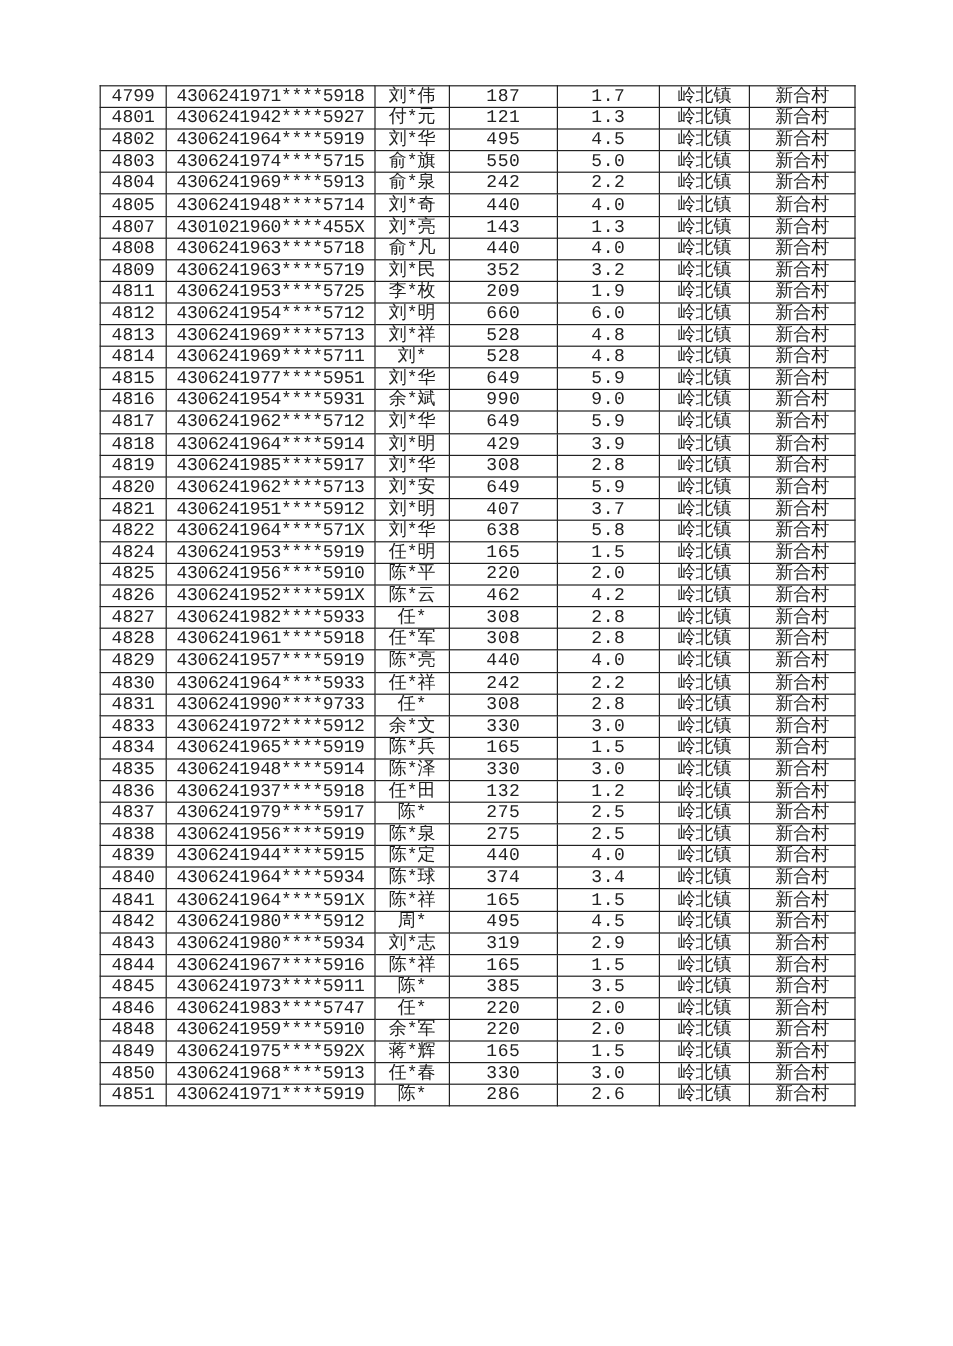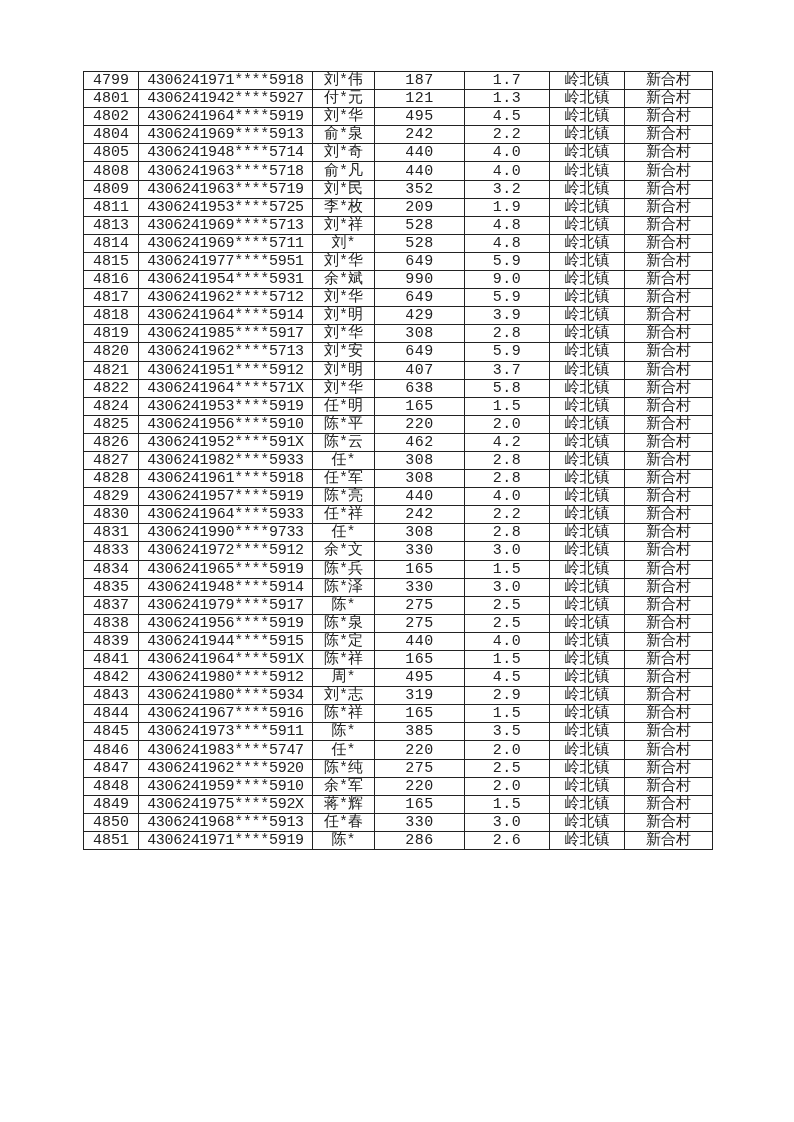--- a/index.html
+++ b/index.html
@@ -64,38 +64,56 @@
         <tr>
           <td class="seq">4802</td>
           <td class="id">4306241964****5919</td>
           <td class="name">刘*华</td>
           <td class="num">495</td>
           <td class="area">4.5</td>
           <td class="town">岭北镇</td>
           <td class="village">新合村</td>
         </tr>
         <tr>
+          <td class="seq">4803</td>
+          <td class="id">4306241974****5715</td>
+          <td class="name">俞*旗</td>
+          <td class="num">550</td>
+          <td class="area">5.0</td>
+          <td class="town">岭北镇</td>
+          <td class="village">新合村</td>
+        </tr>
+        <tr>
           <td class="seq">4804</td>
           <td class="id">4306241969****5913</td>
           <td class="name">俞*泉</td>
           <td class="num">242</td>
           <td class="area">2.2</td>
           <td class="town">岭北镇</td>
           <td class="village">新合村</td>
         </tr>
         <tr>
           <td class="seq">4805</td>
           <td class="id">4306241948****5714</td>
           <td class="name">刘*奇</td>
           <td class="num">440</td>
           <td class="area">4.0</td>
           <td class="town">岭北镇</td>
           <td class="village">新合村</td>
         </tr>
         <tr>
+          <td class="seq">4807</td>
+          <td class="id">4301021960****455X</td>
+          <td class="name">刘*亮</td>
+          <td class="num">143</td>
+          <td class="area">1.3</td>
+          <td class="town">岭北镇</td>
+          <td class="village">新合村</td>
+        </tr>
+        <tr>
           <td class="seq">4808</td>
           <td class="id">4306241963****5718</td>
           <td class="name">俞*凡</td>
           <td class="num">440</td>
           <td class="area">4.0</td>
           <td class="town">岭北镇</td>
           <td class="village">新合村</td>
         </tr>
         <tr>
           <td class="seq">4809</td>
@@ -109,20 +127,29 @@
         <tr>
           <td class="seq">4811</td>
           <td class="id">4306241953****5725</td>
           <td class="name">李*枚</td>
           <td class="num">209</td>
           <td class="area">1.9</td>
           <td class="town">岭北镇</td>
           <td class="village">新合村</td>
         </tr>
         <tr>
+          <td class="seq">4812</td>
+          <td class="id">4306241954****5712</td>
+          <td class="name">刘*明</td>
+          <td class="num">660</td>
+          <td class="area">6.0</td>
+          <td class="town">岭北镇</td>
+          <td class="village">新合村</td>
+        </tr>
+        <tr>
           <td class="seq">4813</td>
           <td class="id">4306241969****5713</td>
           <td class="name">刘*祥</td>
           <td class="num">528</td>
           <td class="area">4.8</td>
           <td class="town">岭北镇</td>
           <td class="village">新合村</td>
         </tr>
         <tr>
           <td class="seq">4814</td>
@@ -298,20 +325,29 @@
         <tr>
           <td class="seq">4835</td>
           <td class="id">4306241948****5914</td>
           <td class="name">陈*泽</td>
           <td class="num">330</td>
           <td class="area">3.0</td>
           <td class="town">岭北镇</td>
           <td class="village">新合村</td>
         </tr>
         <tr>
+          <td class="seq">4836</td>
+          <td class="id">4306241937****5918</td>
+          <td class="name">任*田</td>
+          <td class="num">132</td>
+          <td class="area">1.2</td>
+          <td class="town">岭北镇</td>
+          <td class="village">新合村</td>
+        </tr>
+        <tr>
           <td class="seq">4837</td>
           <td class="id">4306241979****5917</td>
           <td class="name">陈*</td>
           <td class="num">275</td>
           <td class="area">2.5</td>
           <td class="town">岭北镇</td>
           <td class="village">新合村</td>
         </tr>
         <tr>
           <td class="seq">4838</td>
@@ -325,20 +361,29 @@
         <tr>
           <td class="seq">4839</td>
           <td class="id">4306241944****5915</td>
           <td class="name">陈*定</td>
           <td class="num">440</td>
           <td class="area">4.0</td>
           <td class="town">岭北镇</td>
           <td class="village">新合村</td>
         </tr>
         <tr>
+          <td class="seq">4840</td>
+          <td class="id">4306241964****5934</td>
+          <td class="name">陈*球</td>
+          <td class="num">374</td>
+          <td class="area">3.4</td>
+          <td class="town">岭北镇</td>
+          <td class="village">新合村</td>
+        </tr>
+        <tr>
           <td class="seq">4841</td>
           <td class="id">4306241964****591X</td>
           <td class="name">陈*祥</td>
           <td class="num">165</td>
           <td class="area">1.5</td>
           <td class="town">岭北镇</td>
           <td class="village">新合村</td>
         </tr>
         <tr>
           <td class="seq">4842</td>
@@ -379,29 +424,20 @@
         <tr>
           <td class="seq">4846</td>
           <td class="id">4306241983****5747</td>
           <td class="name">任*</td>
           <td class="num">220</td>
           <td class="area">2.0</td>
           <td class="town">岭北镇</td>
           <td class="village">新合村</td>
         </tr>
         <tr>
-          <td class="seq">4847</td>
-          <td class="id">4306241962****5920</td>
-          <td class="name">陈*纯</td>
-          <td class="num">275</td>
-          <td class="area">2.5</td>
-          <td class="town">岭北镇</td>
-          <td class="village">新合村</td>
-        </tr>
-        <tr>
           <td class="seq">4848</td>
           <td class="id">4306241959****5910</td>
           <td class="name">余*军</td>
           <td class="num">220</td>
           <td class="area">2.0</td>
           <td class="town">岭北镇</td>
           <td class="village">新合村</td>
         </tr>
         <tr>
           <td class="seq">4849</td>

